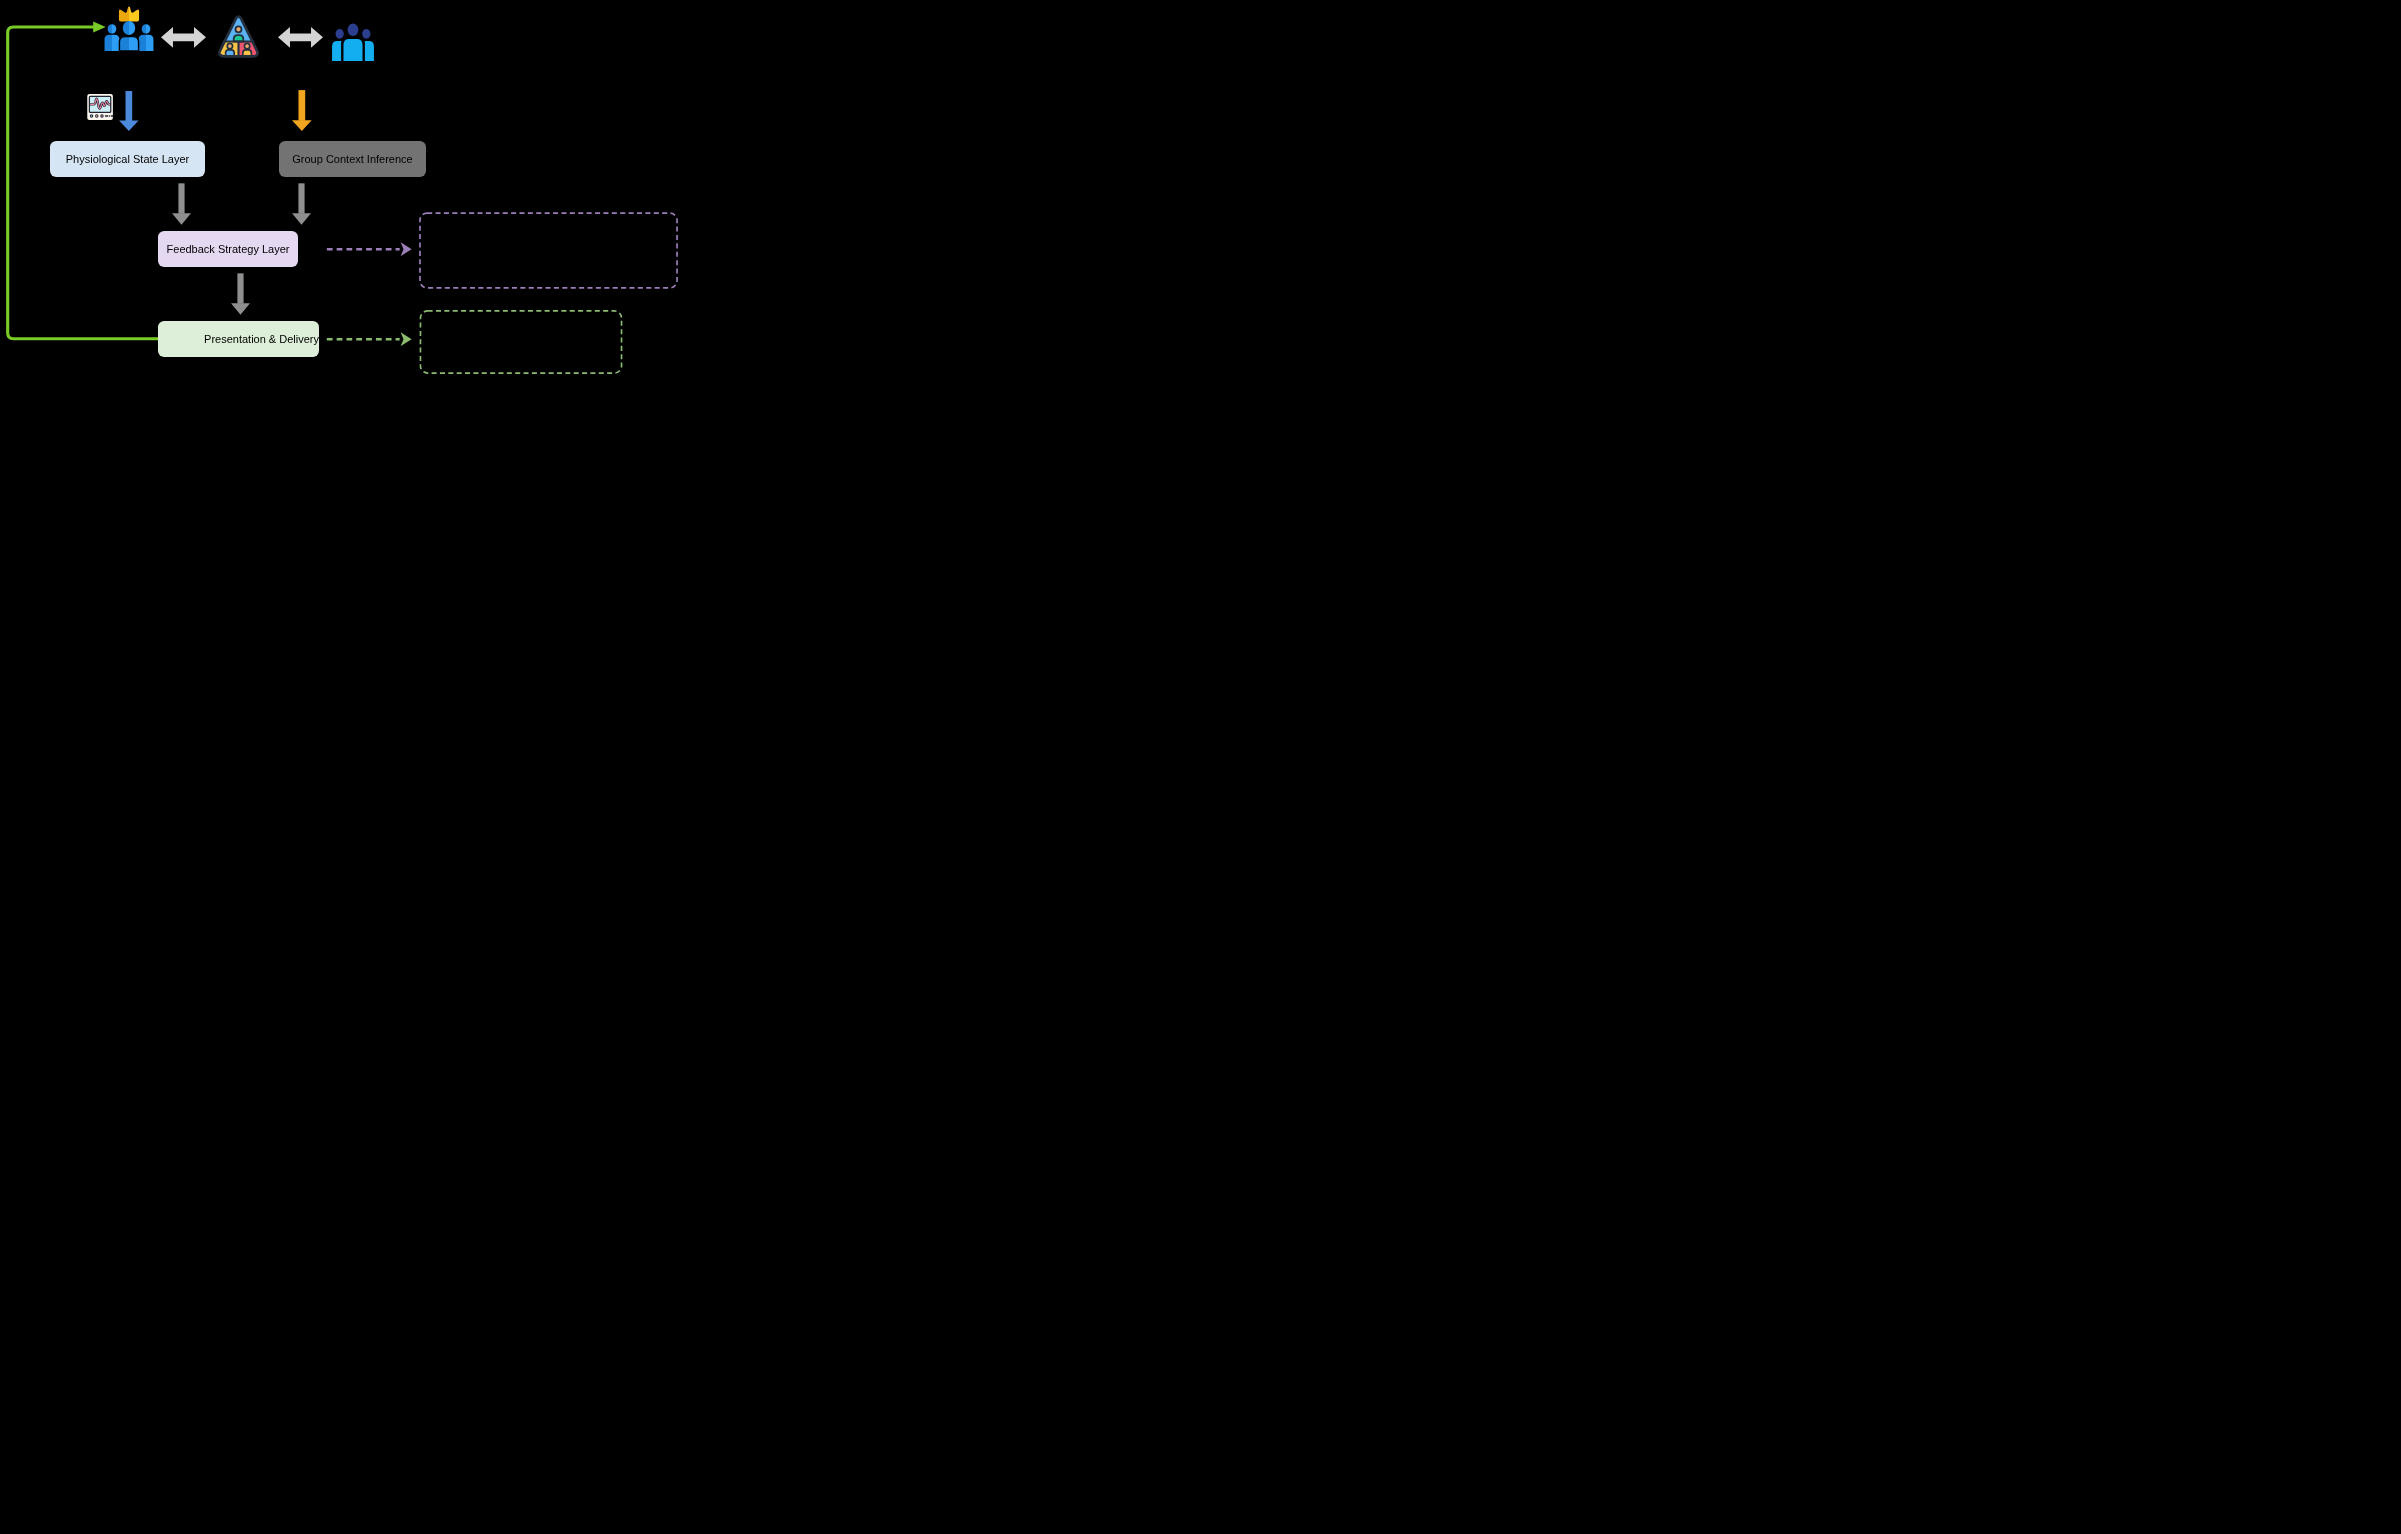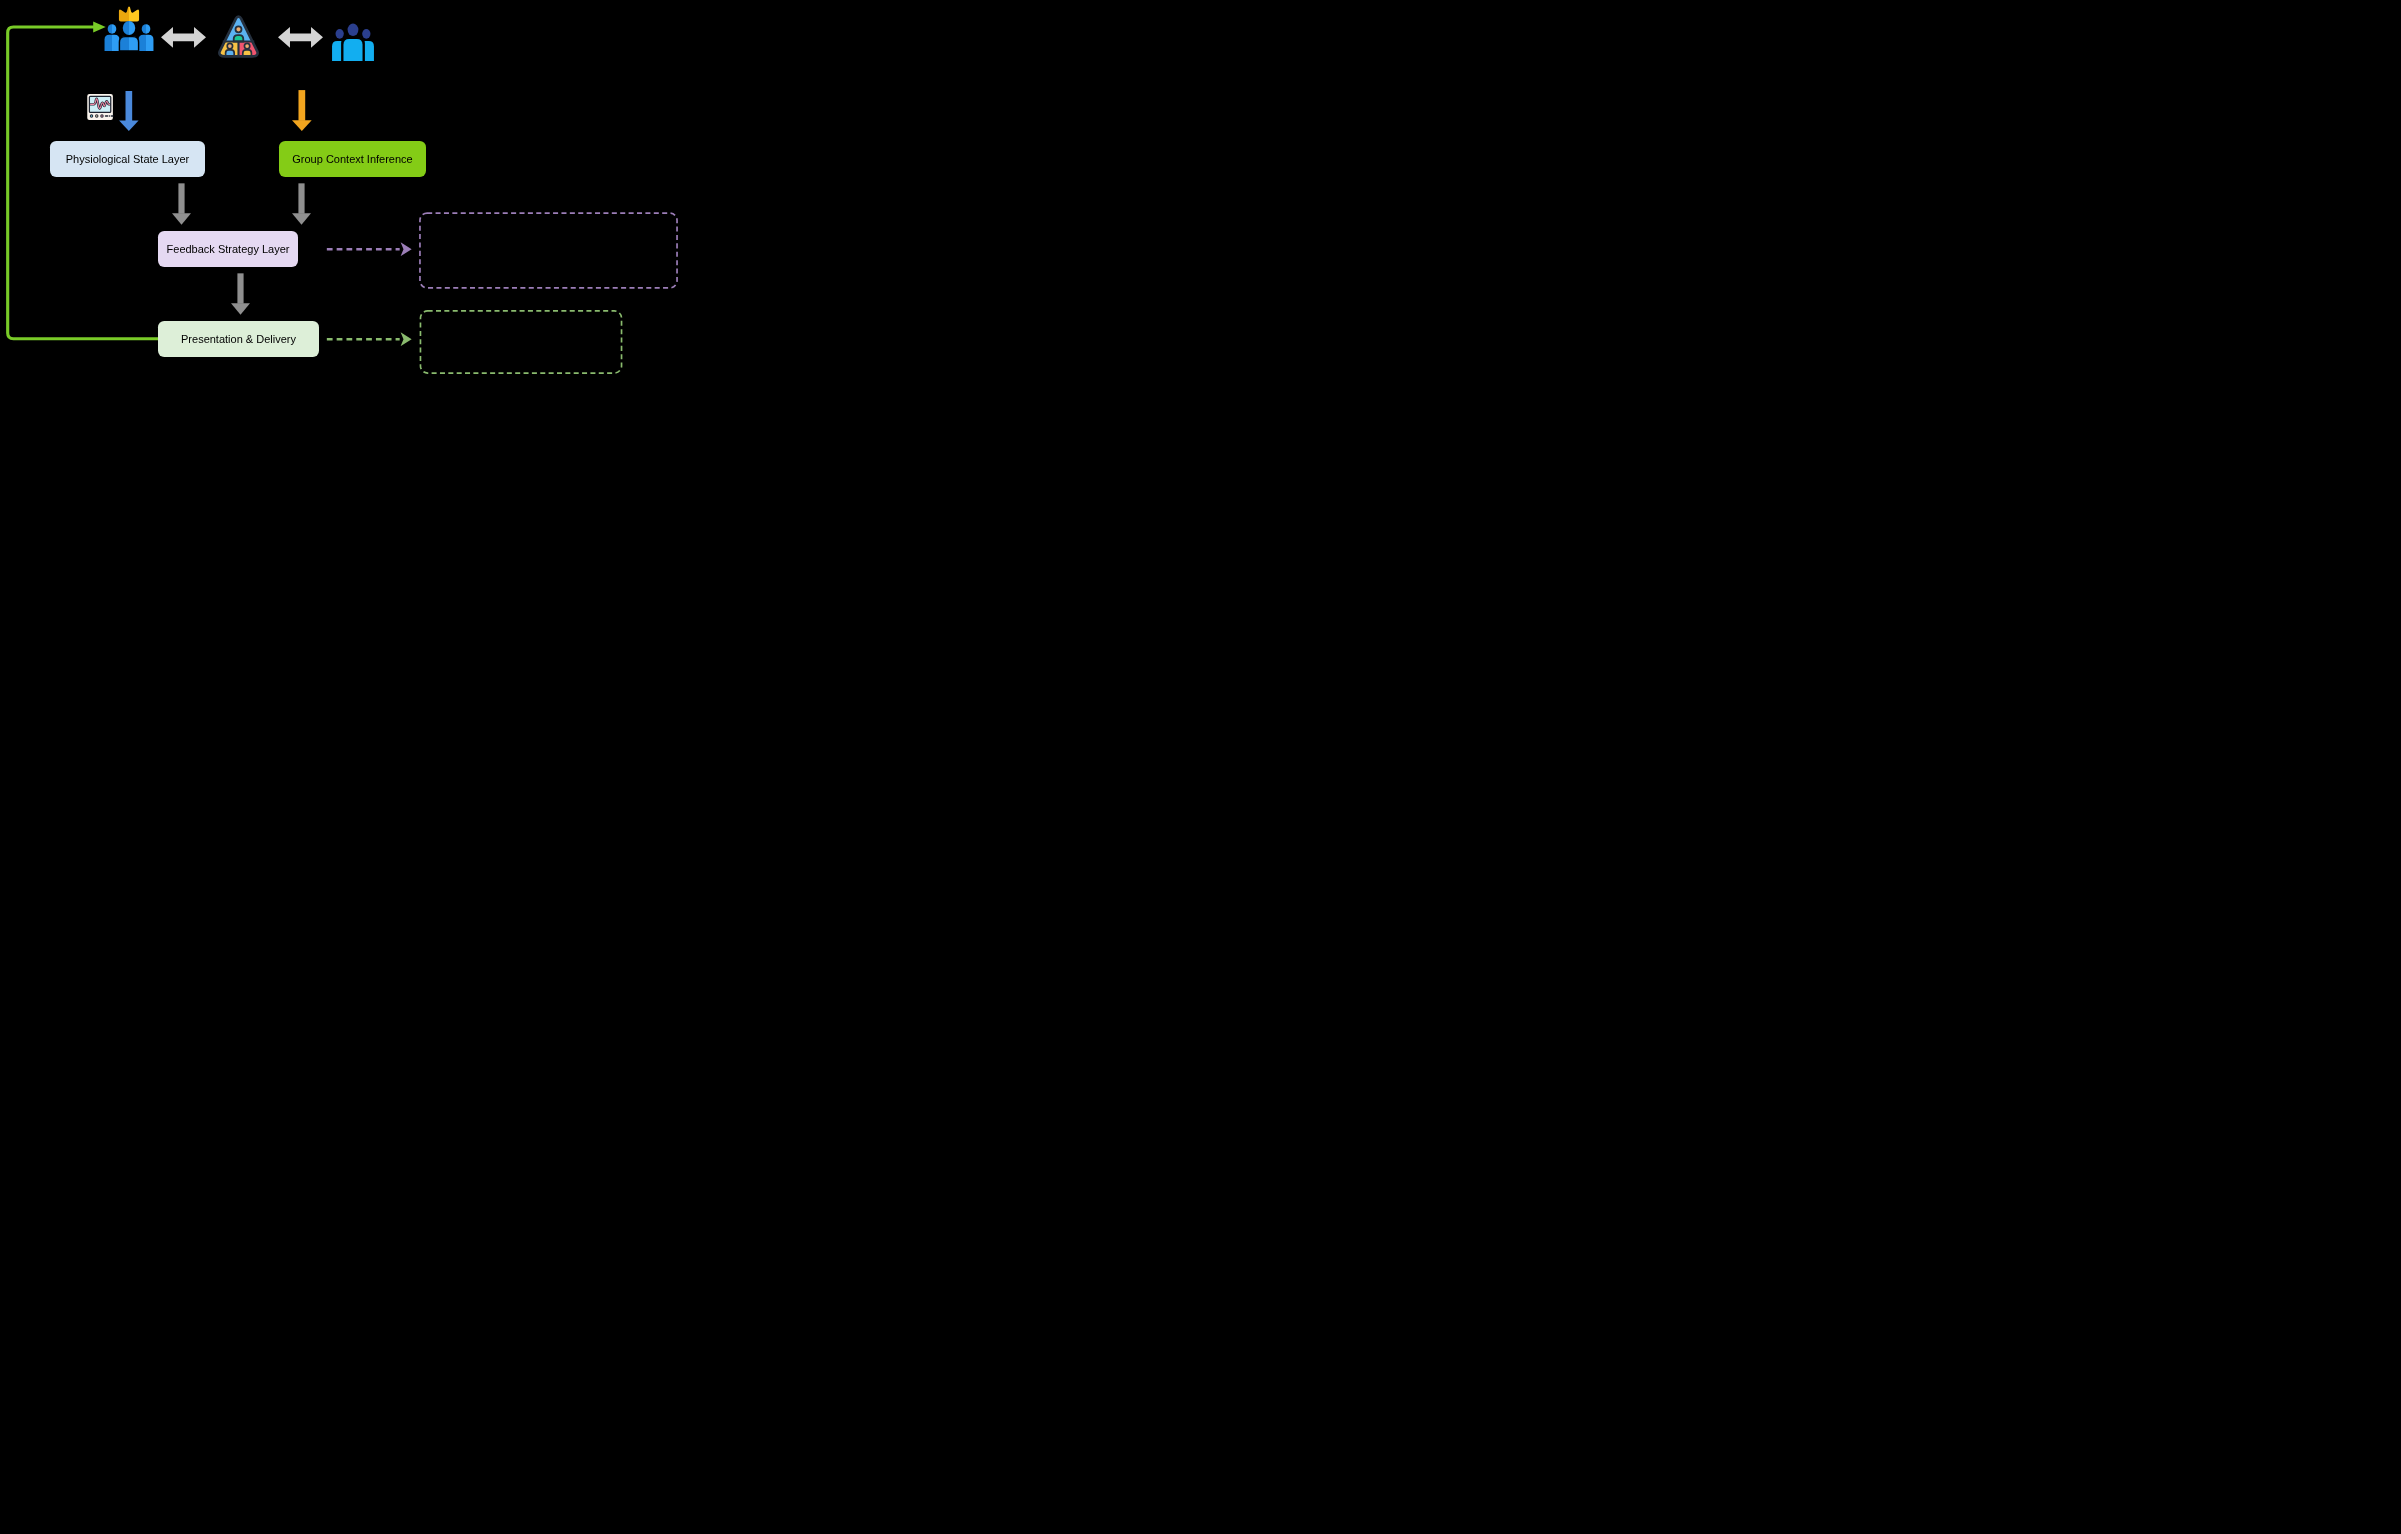--- a/index.html
+++ b/index.html
@@ -2,23 +2,23 @@
 <html style="font-size:7.7px"><head>
 <meta charset="utf-8">
 <style>
   html,body{margin:0;padding:0;background:#000;}
   #canvas{position:relative;width:684px;height:384px;background:#000;overflow:hidden;
           font-family:"Liberation Sans", sans-serif;}
   .abs{position:absolute;}
   .node{position:absolute;display:flex;align-items:center;justify-content:center;
         border-radius:6.2px;color:#000;font-size:11px;white-space:nowrap;line-height:1;}
   .node-physio{left:50px;top:141px;width:155px;height:36px;background:#D6E5F3;}
-  .node-context{left:279px;top:141px;width:147px;height:36px;background:#84cc16;}
+  .node-context{left:279px;top:141px;width:147px;height:36px;background:#737373;}
   .node-feedback{left:158px;top:231px;width:140px;height:36px;background:#E5D9F2;}
-  .node-present{left:158px;top:321px;width:161px;height:36px;background:#DDEFD8;}
+  .node-present{left:158px;top:321px;width:161px;height:36px;background:#DDEFD8;justify-content:flex-end;}
   svg{display:block;}
 </style>
 </head>
 <body>
 
 <div id="canvas">
 
   <svg class="abs" style="left:0;top:0" width="684" height="384" viewBox="0 0 1424 799">
     <path d="M329,705 H28 Q16,705 16,693 V68 Q16,56 28,56 H196" fill="none" stroke="#79CB28" stroke-width="6.5"></path>
     <polygon points="194,44.5 220,56 194,67.5" fill="#79CB28"></polygon>

